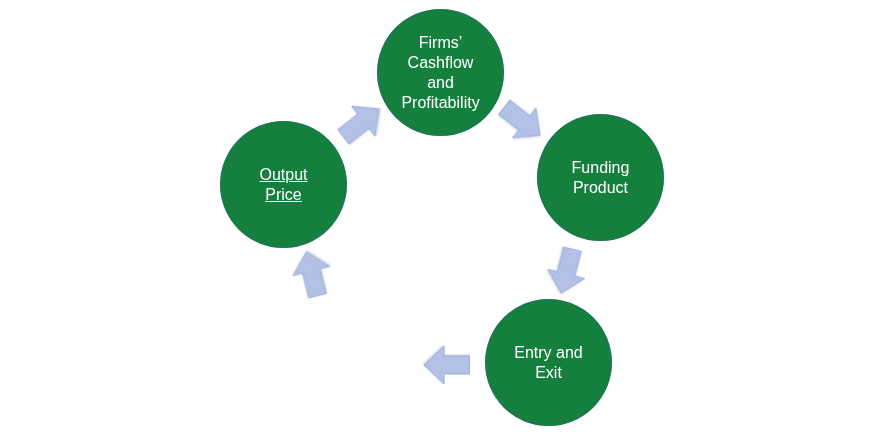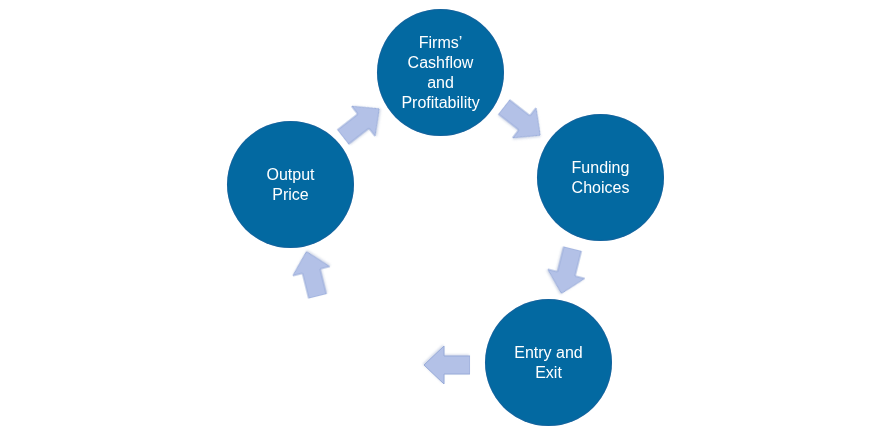--- a/index.html
+++ b/index.html
@@ -13,36 +13,36 @@
     height: 432px;
     background: #ffffff;
     overflow: hidden;
     font-family: "Liberation Sans", sans-serif;
   }
   .node {
     position: absolute;
     width: 127px;
     height: 127px;
     border-radius: 50%;
-    background: #0369a1;
+    background: #15803d;
     color: #ffffff;
     display: flex;
     align-items: center;
     justify-content: center;
     text-align: center;
     font-size: 16px;
     line-height: 20px;
     white-space: pre-line;
     box-shadow: 0 0 0 1px rgba(53,88,153,0.35) inset;
   }
   .node-firms   { left: 377px; top: 9px;   }
   .node-funding { left: 537px; top: 114px; }
   .node-entry   { left: 485px; top: 299px; justify-content: center; }
   .node-product { left: 282px; top: 303px; }
-  .node-output  { left: 227px; top: 121px; }
+  .node-output  { left: 220px; top: 121px; text-decoration: underline; }
 
   .arrow {
     position: absolute;
     width: 46px;
     height: 38px;
   }
   .arrow svg { display: block; filter: drop-shadow(1px 1.5px 1px rgba(110,130,180,0.30)); }
   
   .arrow-1 { left: 361px; top: 123px; transform: translate(-50%,-50%) rotate(-38deg); }
   .arrow-2 { left: 522px; top: 121px; transform: translate(-50%,-50%) rotate(38deg); }
@@ -56,21 +56,21 @@
 <div class="canvas">
 
   <div class="node node-firms">
     <span>Firms’
 Cashflow
 and
 Profitability</span>
   </div>
   <div class="node node-funding">
     <span>Funding
-Choices</span>
+Product</span>
   </div>
   <div class="node node-entry">
     <span>Entry and
 Exit</span>
   </div>
   <div class="node node-output">
     <span>Output
 Price</span>
   </div>
 

